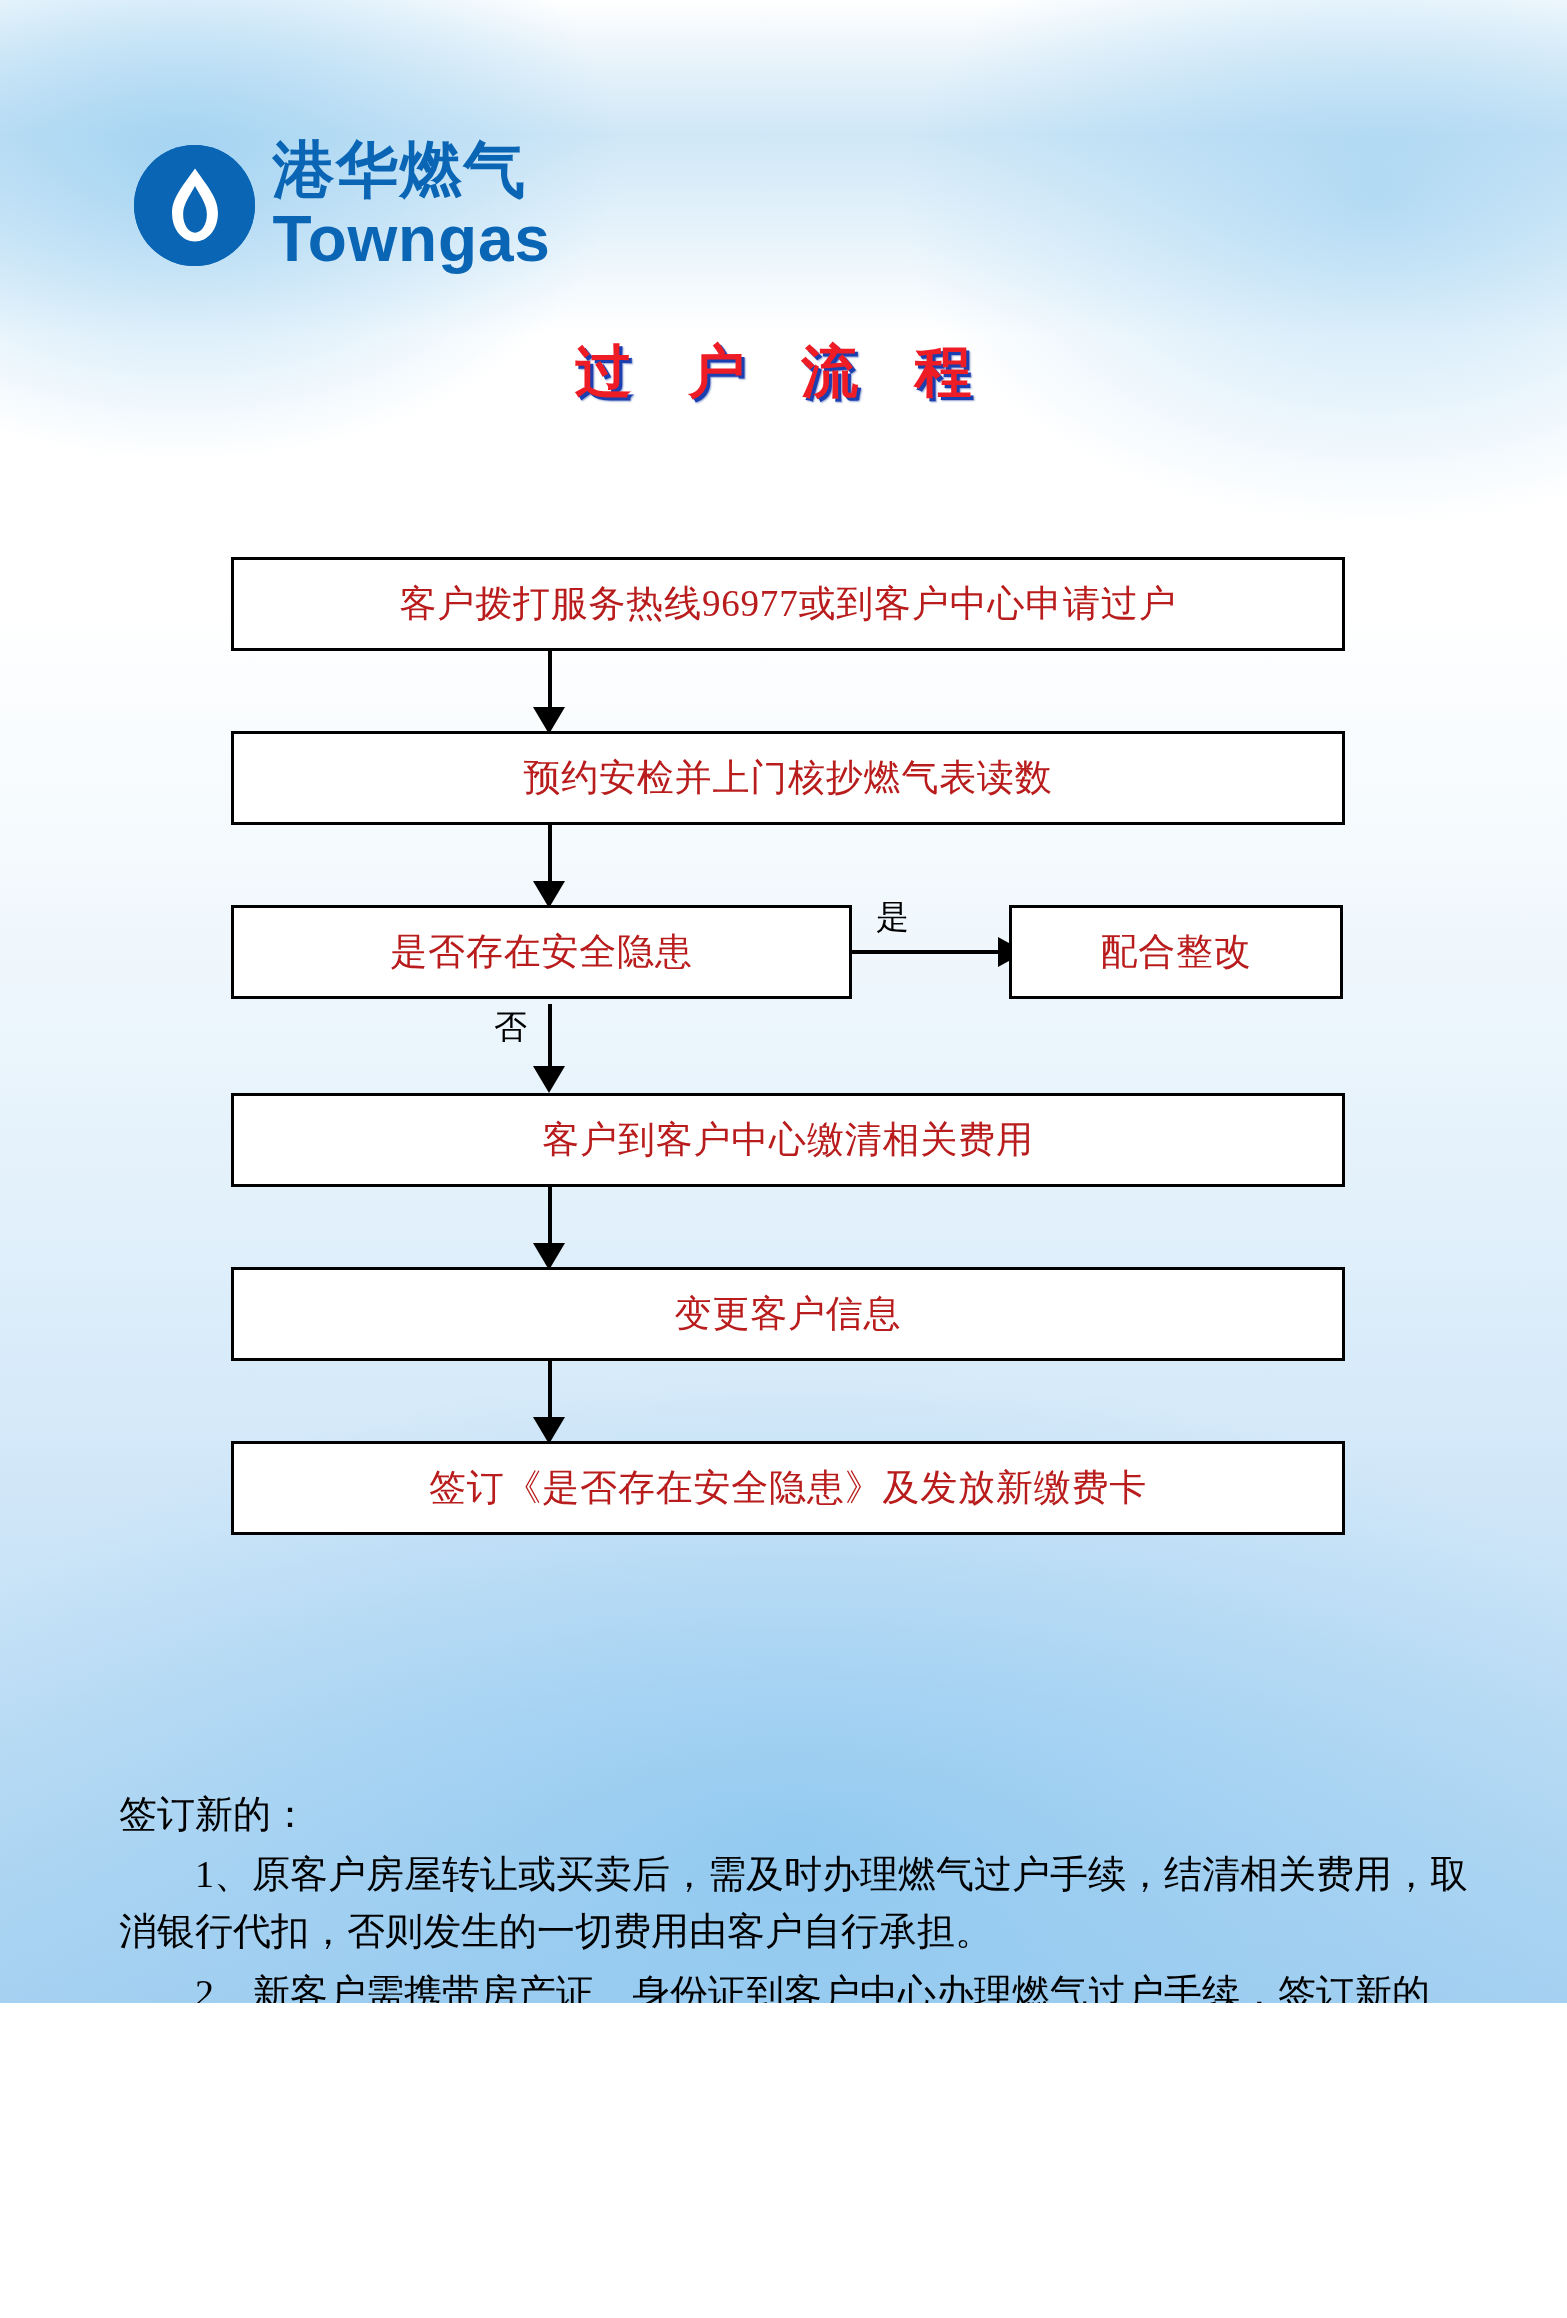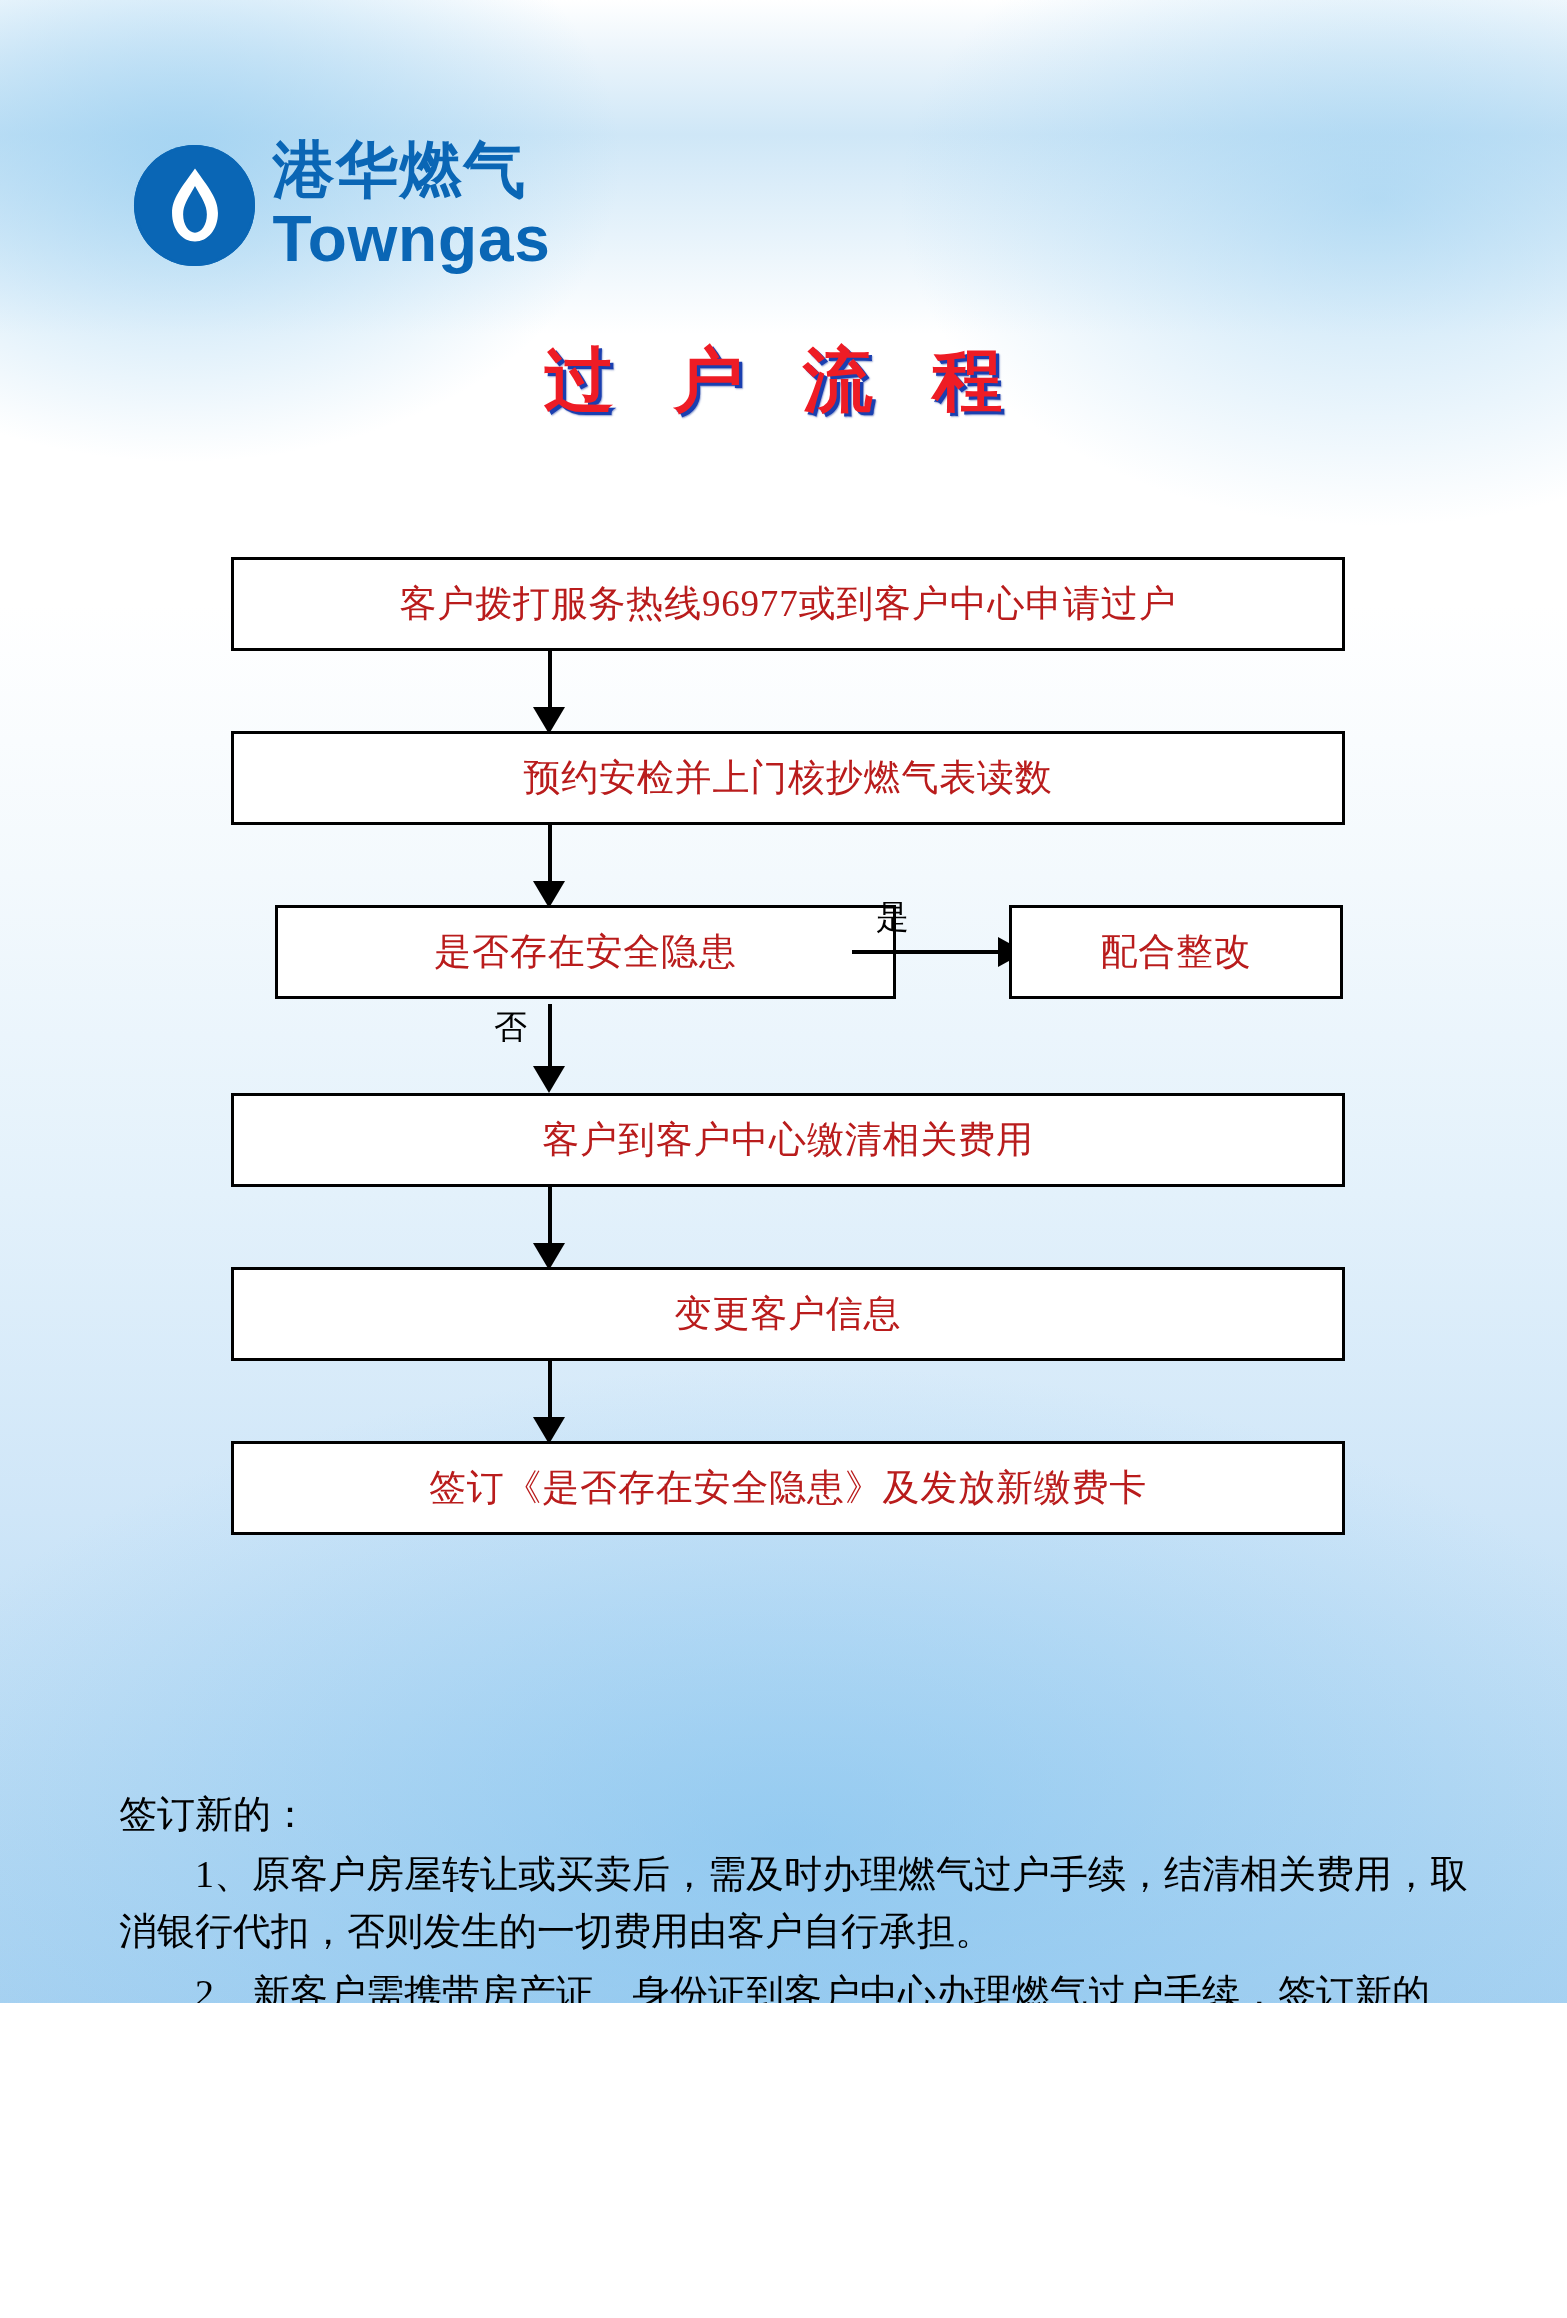--- a/index.html
+++ b/index.html
@@ -112,21 +112,21 @@
 
   
   .title {
     position: absolute;
     top: 334px;
     left: 0;
     width: 100%;
     text-align: center;
     font-family: "Liberation Serif", serif;
     font-weight: bold;
-    font-size: 70px;
+    font-size: 57px;
     letter-spacing: 21px;
     color: #ee1c25;
     text-shadow:
       3.2px 3.2px 0 #1a3fb0,
       4px 4px 1.6px rgba(20,50,150,0.45);
   }
 
   
   .flow {
     position: absolute;
@@ -177,21 +177,20 @@
   
   .branch {
     position: relative;
     width: 1114px;
     height: 94px;
   }
   .branch .decision-wrap {
     position: absolute;
     left: 0;
     top: 0;
-    margin-left: 44px;
   }
   .branch .h-line {
     position: absolute;
     left: 621px;
     top: 45px;
     width: 155px;
     height: 4px;
     background: #000;
   }
   .branch .h-head {

